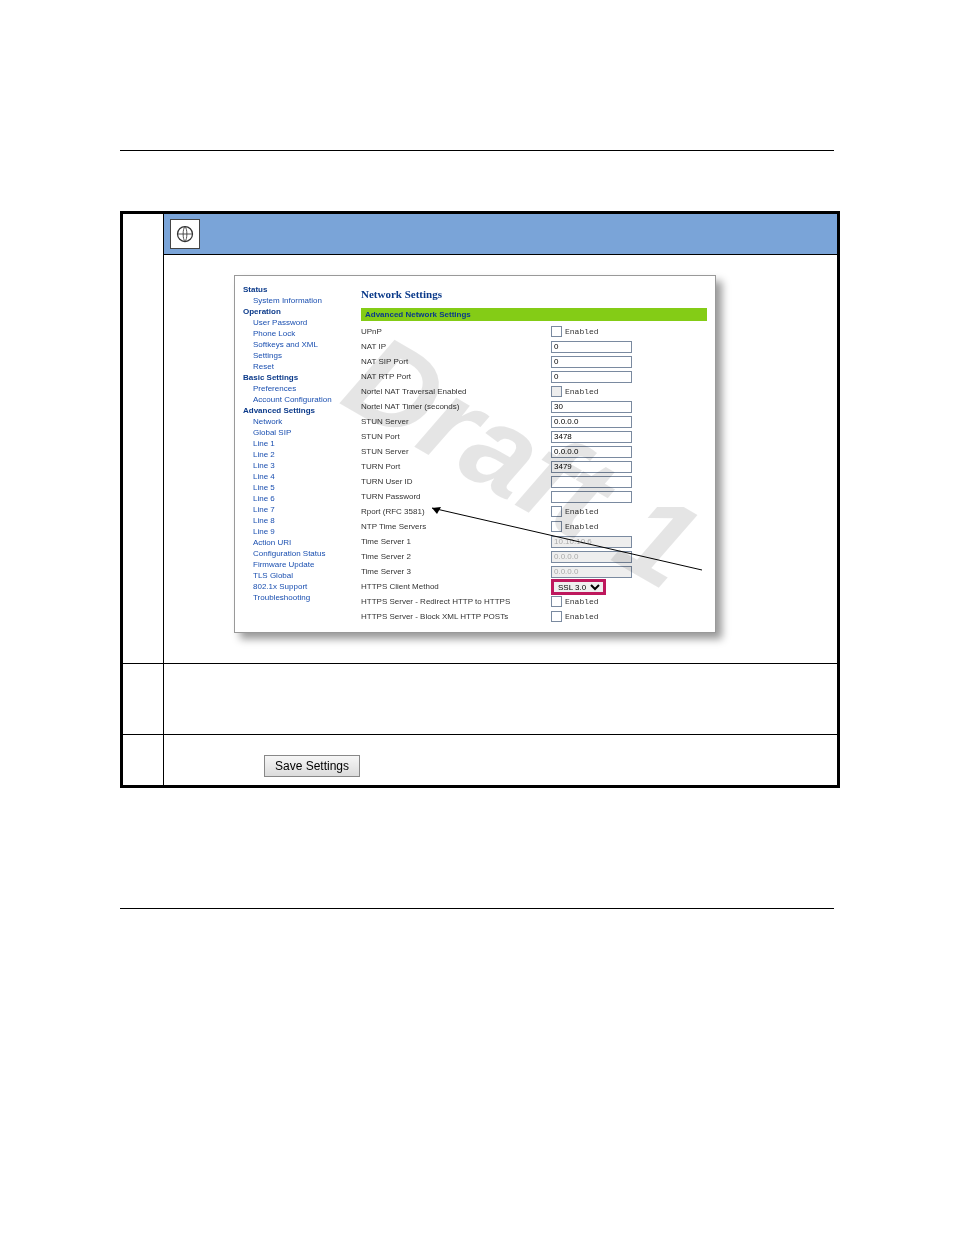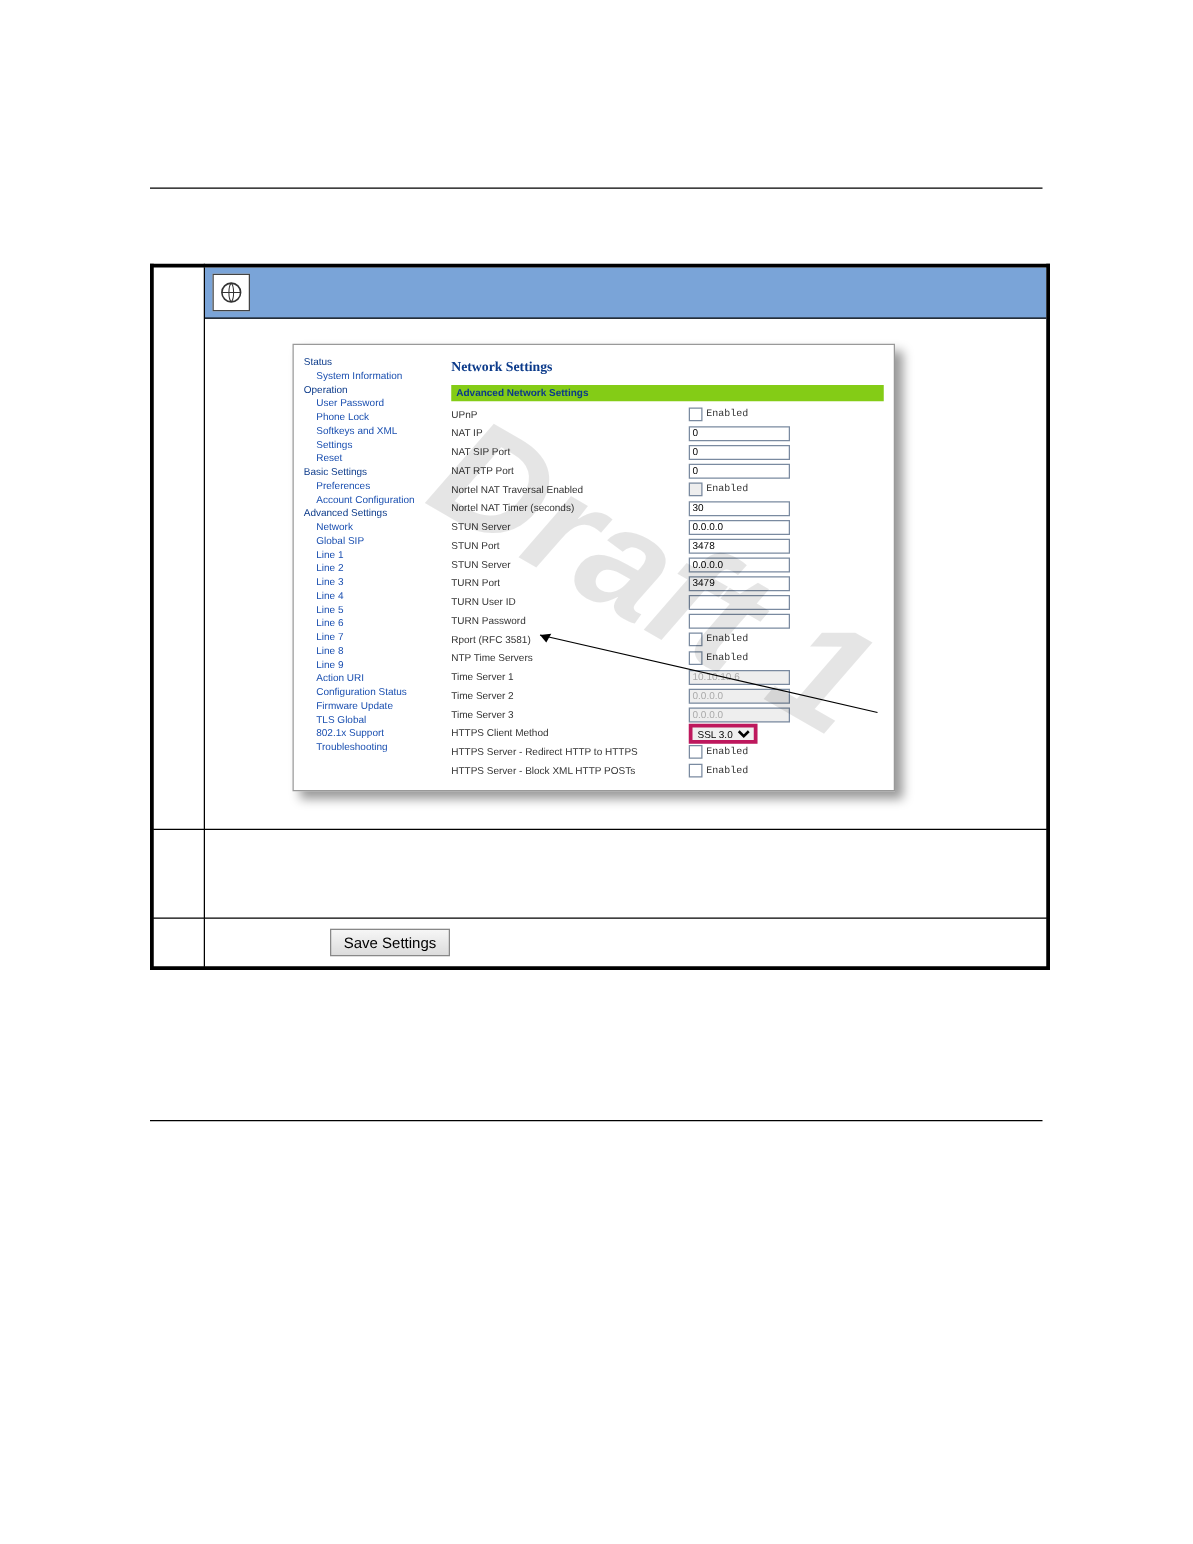--- a/index.html
+++ b/index.html
@@ -79,21 +79,21 @@
   .panel-body {
     display: flex;
     padding: 8px;
     font-size: 8px;
   }
   .nav {
     width: 108px;
     flex-shrink: 0;
     color: #0b3a8a;
   }
-  .nav .hdr { font-weight: normal; color: #0b3a8a; padding: 1px 0; }
+  .nav .hdr { font-weight: bold; color: #0b3a8a; padding: 1px 0; }
   .nav .item { padding: 1px 0 1px 10px; color: #1a4fb0; cursor: pointer; }
   .main {
     flex: 1;
     padding-left: 10px;
   }
   .main h3 {
     font-size: 11px;
     color: #0b3a8a;
     margin: 4px 0 8px 0;
     font-weight: bold;
@@ -141,21 +141,21 @@
     vertical-align: middle;
     margin-right: 3px;
   }
   .ck.dis { background: #eee; }
   .ck-label { font-size: 8px; color: #333; vertical-align: middle; font-family: Liberation Mono, monospace; }
   .arrow-line {
     position: absolute;
     pointer-events: none;
     overflow: visible;
   }
-  .save-row td.content { padding: 8px 10px 8px 100px; }
+  .save-row td.content { padding: 20px 10px 8px 100px; }
   .save-btn {
     background: linear-gradient(#f6f6f6,#dcdcdc);
     border: 1px solid #888;
     font-size: 12px;
     padding: 3px 10px;
     cursor: pointer;
     font-family: inherit;
   }
   .footer {
     margin: 120px 0 0 0;

